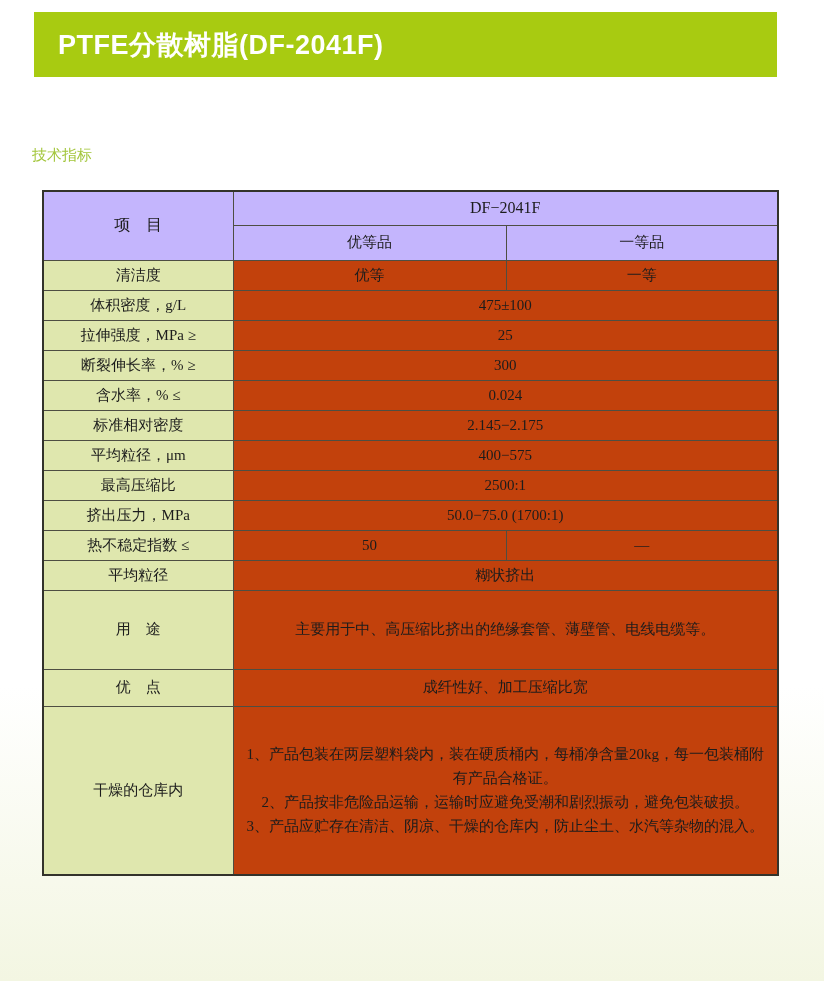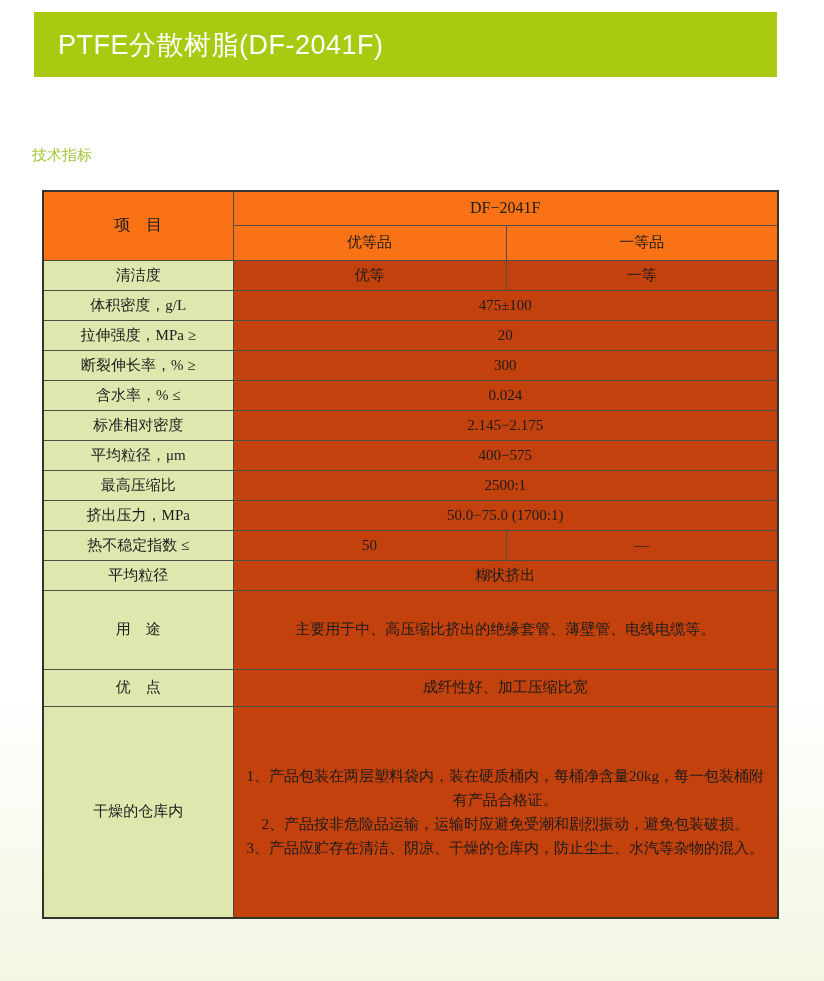--- a/index.html
+++ b/index.html
@@ -12,21 +12,21 @@
     overflow:hidden;
   }
   .banner{
     position:absolute;left:34px;top:12px;width:743px;height:65px;
     background:#a8cb11;
     display:flex;align-items:center;
     box-sizing:border-box;padding-left:24px;
   }
   .banner-title{
     font-family:"Liberation Sans","DejaVu Sans",sans-serif;
-    font-weight:normal;font-size:27px;color:#ffffff;letter-spacing:0.5px;
+    font-weight:bold;font-size:27px;color:#ffffff;letter-spacing:0.5px;
   }
   .section-label{
     position:absolute;left:32px;top:146px;
     font-family:"Liberation Sans","DejaVu Sans",sans-serif;
     font-size:15px;color:#a3c63c;font-weight:500;
   }
   table.spec{
     position:absolute;left:42px;top:190px;
     width:735px;
     border-collapse:collapse;
@@ -35,29 +35,29 @@
     border:2px solid #33332b;
   }
   table.spec td,table.spec th{
     border:1px solid #4e4e42;
     text-align:center;vertical-align:middle;
     font-weight:normal;
     padding:2px 6px;
     box-sizing:border-box;
     overflow:hidden;
   }
-  .c-head{background:#f97316;}
+  .c-head{background:#c4b5fd;}
   .c-label{background:#dfe7ae;}
   .c-val{background:#c2410c;}
   .h1{height:34px;font-size:16px;}
   .h2{height:35px;}
   .r-std td{height:30px;margin-top:7px;}
   .r-use td{height:79px;margin-top:12px;}
   .r-adv td{height:37px;}
-  .r-pack td{height:212px;}
+  .r-pack td{height:169px;}
   td.pack-cell{
     text-align:left;vertical-align:middle;
     padding:10px 14px;
   }
   .pack-line{line-height:1.6;}
 </style>
 </head>
 <body>
 
 <div class="banner">
@@ -86,21 +86,21 @@
       <td class="c-label">清洁度</td>
       <td class="c-val">优等</td>
       <td class="c-val">一等</td>
     </tr>
     <tr class="r-std">
       <td class="c-label">体积密度，g/L</td>
       <td class="c-val" colspan="2">475±100</td>
     </tr>
     <tr class="r-std">
       <td class="c-label">拉伸强度，MPa ≥</td>
-      <td class="c-val" colspan="2">20</td>
+      <td class="c-val" colspan="2">25</td>
     </tr>
     <tr class="r-std">
       <td class="c-label">断裂伸长率，% ≥</td>
       <td class="c-val" colspan="2">300</td>
     </tr>
     <tr class="r-std">
       <td class="c-label">含水率，% ≤</td>
       <td class="c-val" colspan="2">0.024</td>
     </tr>
     <tr class="r-std">

